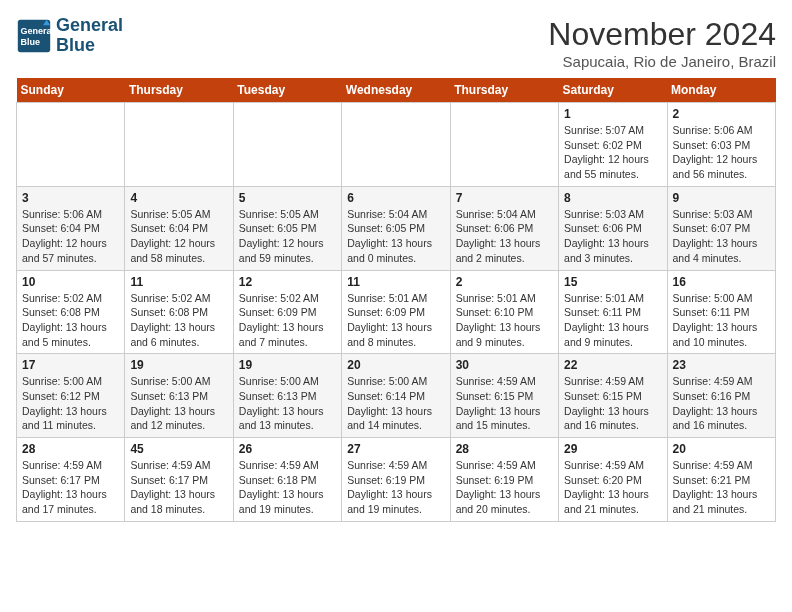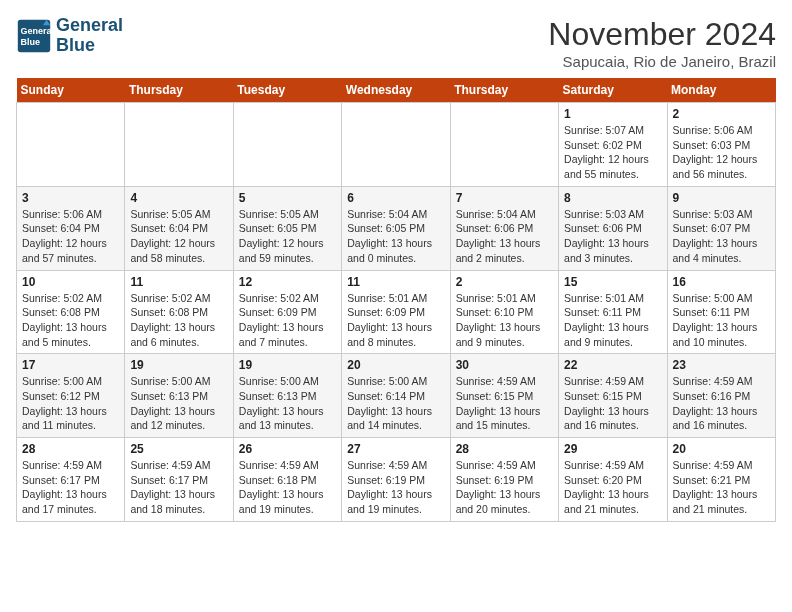--- a/index.html
+++ b/index.html
@@ -296,21 +296,21 @@
       </tr>
       <tr>
         <td>
           <span class="day-num">28</span>
           <div class="day-detail" style="white-space: pre-line;">Sunrise: 4:59 AM
 Sunset: 6:17 PM
 Daylight: 13 hours
 and 17 minutes.</div>
         </td>
         <td>
-          <span class="day-num">25</span>
+          <span class="day-num">45</span>
           <div class="day-detail" style="white-space: pre-line;">Sunrise: 4:59 AM
 Sunset: 6:17 PM
 Daylight: 13 hours
 and 18 minutes.</div>
         </td>
         <td>
           <span class="day-num">26</span>
           <div class="day-detail" style="white-space: pre-line;">Sunrise: 4:59 AM
 Sunset: 6:18 PM
 Daylight: 13 hours

